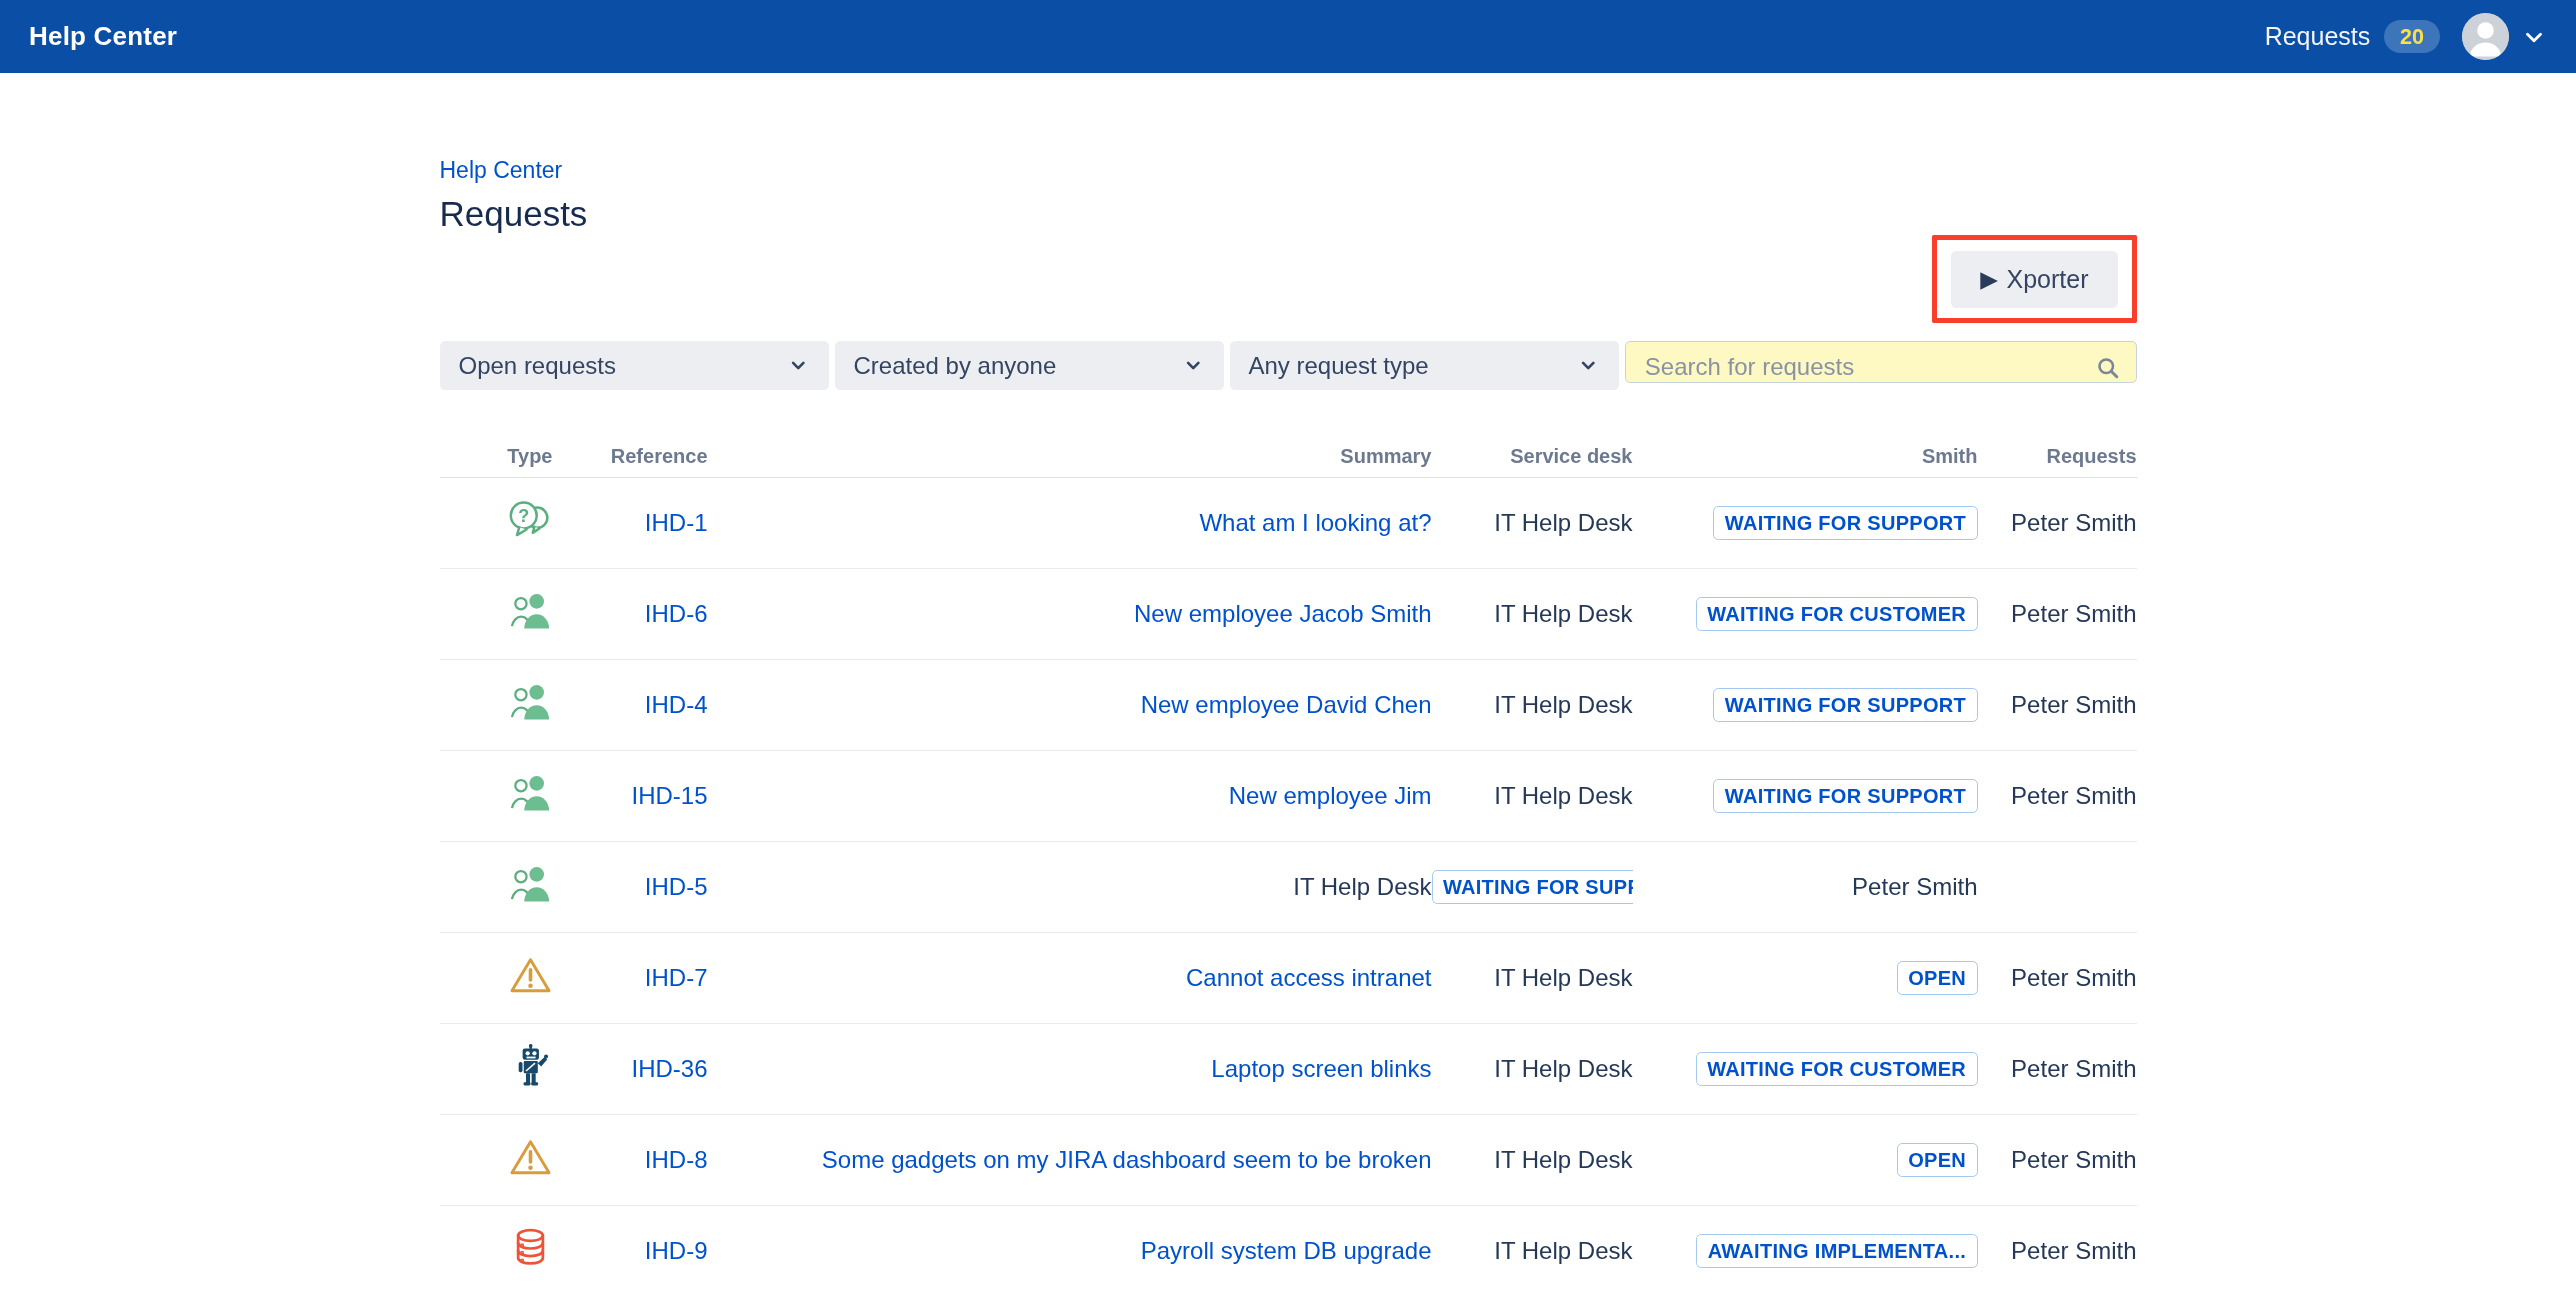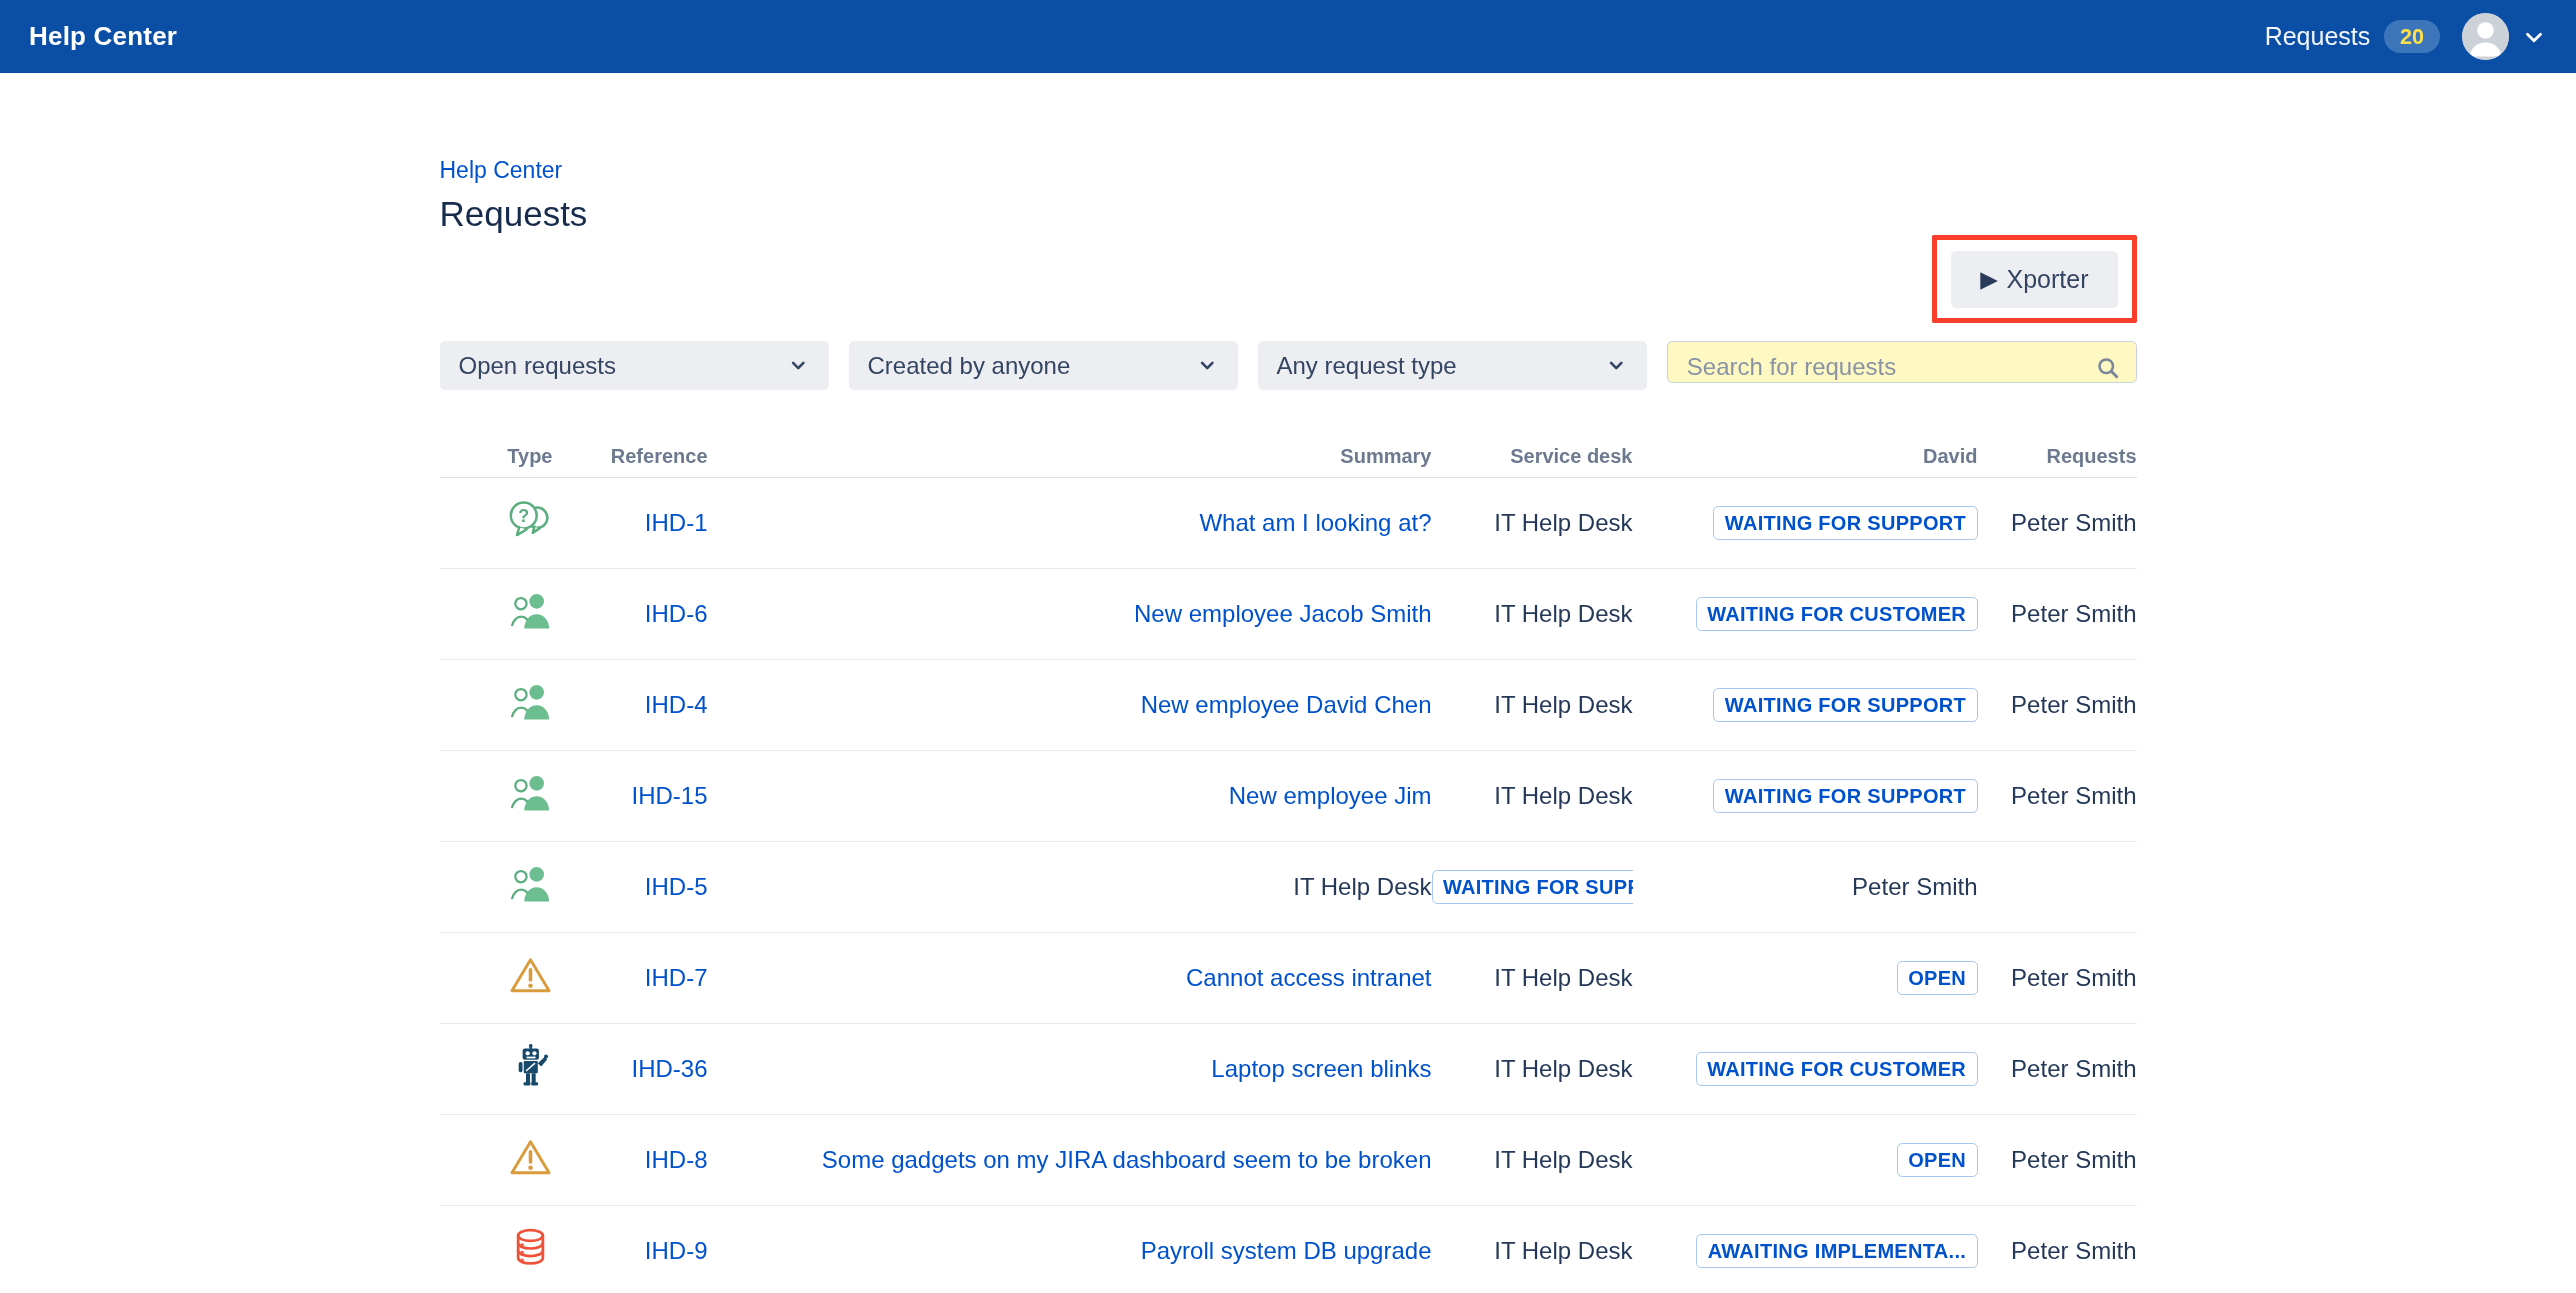--- a/index.html
+++ b/index.html
@@ -32,21 +32,21 @@
   
   .xporter-row{display:flex;justify-content:flex-end;margin-top:1.7px;}
   .annotation-box{border:5.2px solid var(--annotation-red,#F93E2C);padding:10.4px 14px;border-radius:1.7px;}
   .xporter-btn{
     display:flex;align-items:center;gap:8.6px;background:var(--control-bg,#EDEEF2);
     border:none;border-radius:5.2px;padding:0 29px;height:57px;cursor:pointer;
     font-family:inherit;font-size:25px;color:#344563;
   }
   .play-icon{font-size:23px;color:#2A3B5C;line-height:1;}
   
-  .filters{display:flex;gap:20px;margin-top:18px;}
+  .filters{display:flex;gap:6px;margin-top:18px;}
   .dropdown{
     width:389px;height:49px;background:var(--control-bg,#EDEEF2);border-radius:5.2px;
     display:flex;align-items:center;justify-content:space-between;box-sizing:border-box;
     padding:0 19px;font-size:24px;color:#344563;cursor:pointer;flex:none;
   }
   .dropdown .chev{display:flex;align-items:center;}
   .searchbox{
     flex:1;height:42px;background:#fef9c3;border:1.7px solid var(--search-border,#C8D1E0);
     border-radius:5.2px;box-sizing:border-box;display:flex;align-items:flex-end;padding:0 14px 0 17.3px;
   }
@@ -148,21 +148,21 @@
           </svg>
         </span>
       </div>
     </div>
 
     <div class="grid thead">
         <div>Type</div>
         <div>Reference</div>
         <div>Summary</div>
         <div>Service desk</div>
-        <div>David</div>
+        <div>Smith</div>
         <div>Requests</div>
       </div>
     <div>
   <div class="grid trow">
     <div class="cell type"><span class="ticon">
   <svg viewBox="0 0 40 40" xmlns="http://www.w3.org/2000/svg" style="font-size:28px">
     <g stroke="#5BAE7F" stroke-width="2.2" fill="#fff" stroke-linejoin="round" stroke-linecap="round">
       <circle cx="26" cy="17.5" r="9"></circle>
       <path d="M23.5 25.5 L22 31 L28 27" fill="#fff"></path>
       <circle cx="14" cy="15.5" r="11.5"></circle>

